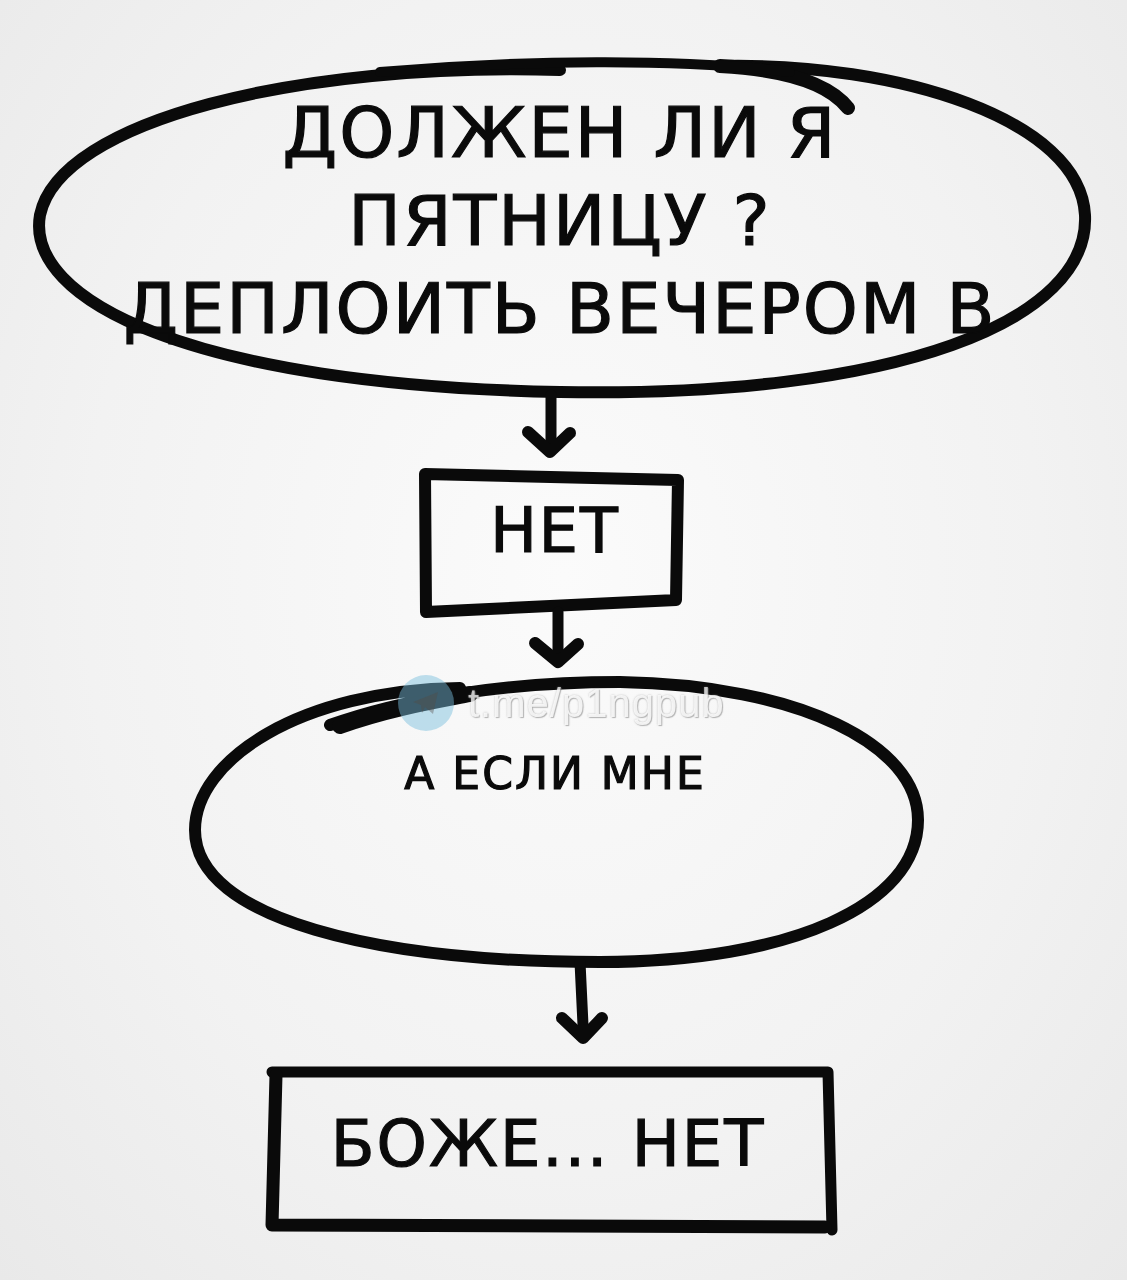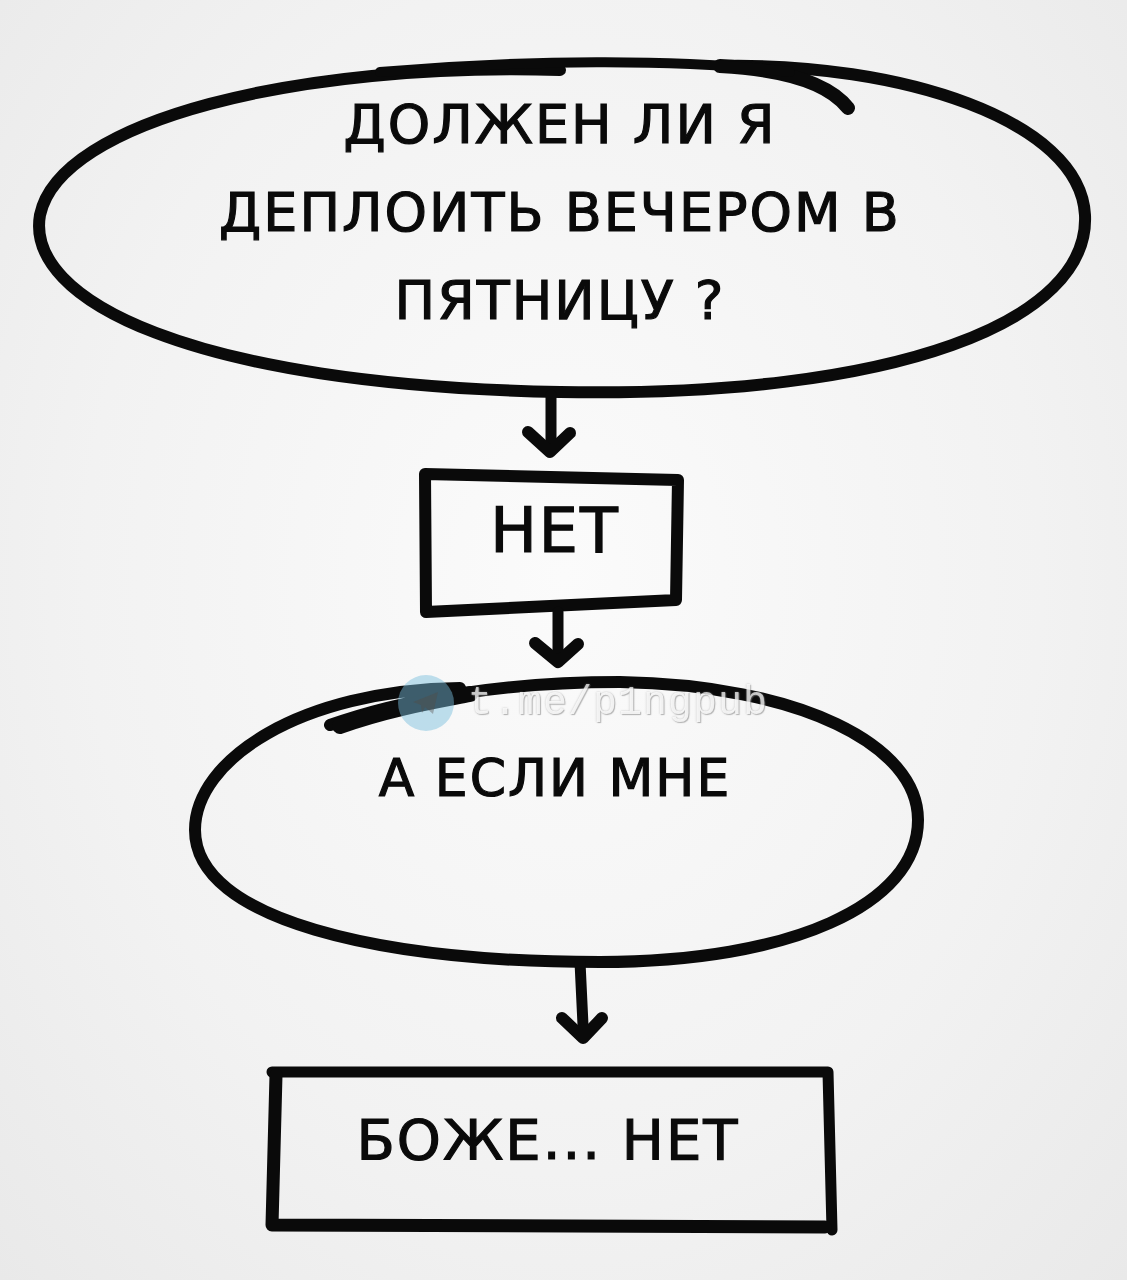--- a/index.html
+++ b/index.html
@@ -27,60 +27,60 @@
     text-align: center;
     line-height: 1.0;
     white-space: nowrap;
     letter-spacing: 2px;
     -webkit-text-stroke: 1.2px #0a0a0a;
   }
   .q1 {
     left: 60px;
     top: 98px;
     width: 1000px;
-    font-size: 54px;
+    font-size: 70px;
   }
   .q1 .line { display: block; height: 88px; }
   .n1 {
     left: 430px;
     top: 500px;
     width: 250px;
     font-size: 62px;
   }
   .q2 {
     left: 185px;
     top: 752px;
     width: 740px;
-    font-size: 52px;
+    font-size: 44px;
   }
   .q2 .line { display: block; height: 98px; }
   .n2 {
     left: 268px;
     top: 1112px;
     width: 560px;
-    font-size: 56px;
+    font-size: 64px;
   }
   .watermark {
     position: absolute;
     left: 398px;
     top: 678px;
     height: 50px;
     display: flex;
     align-items: center;
     gap: 14px;
     opacity: 0.85;
   }
   .wm-icon {
     width: 56px; height: 56px;
     border-radius: 50%;
     background: rgba(120, 190, 220, 0.55);
     display: flex; align-items: center; justify-content: center;
   }
   .wm-text {
-    font-family: Liberation Mono, monospace;
+    font-family: Liberation Sans, sans-serif;
     font-size: 40px;
     color: rgba(255,255,255,0.85);
     text-shadow: 0 0 2px rgba(150,150,150,0.7), 1px 1px 1px rgba(120,120,120,0.6);
     letter-spacing: 1px;
   }
 </style>
 </head>
 <body>
 
 <svg class="canvas" viewBox="0 0 1127 1280" xmlns="http://www.w3.org/2000/svg">
@@ -127,22 +127,22 @@
   <span class="wm-icon">
     <svg width="30" height="26" viewBox="0 0 30 26">
       <path d="M2 12 L27 2 L22 24 L14 17 L11 23 L10 15 Z" fill="rgba(90,90,90,0.5)"></path>
     </svg>
   </span>
   <span class="wm-text">t.me/p1ngpub</span>
 </div>
 
 <div class="label q1">
   <span class="line">ДОЛЖЕН ЛИ Я</span>
+  <span class="line">ПЯТНИЦУ ?</span>
   <span class="line">ДЕПЛОИТЬ ВЕЧЕРОМ В</span>
-  <span class="line">ПЯТНИЦУ ?</span>
 </div>
 
 <div class="label n1">НЕТ</div>
 
 <div class="label q2">
   <span class="line">А ЕСЛИ МНЕ</span>
 </div>
 
 <div class="label n2">БОЖЕ... НЕТ</div>
 

